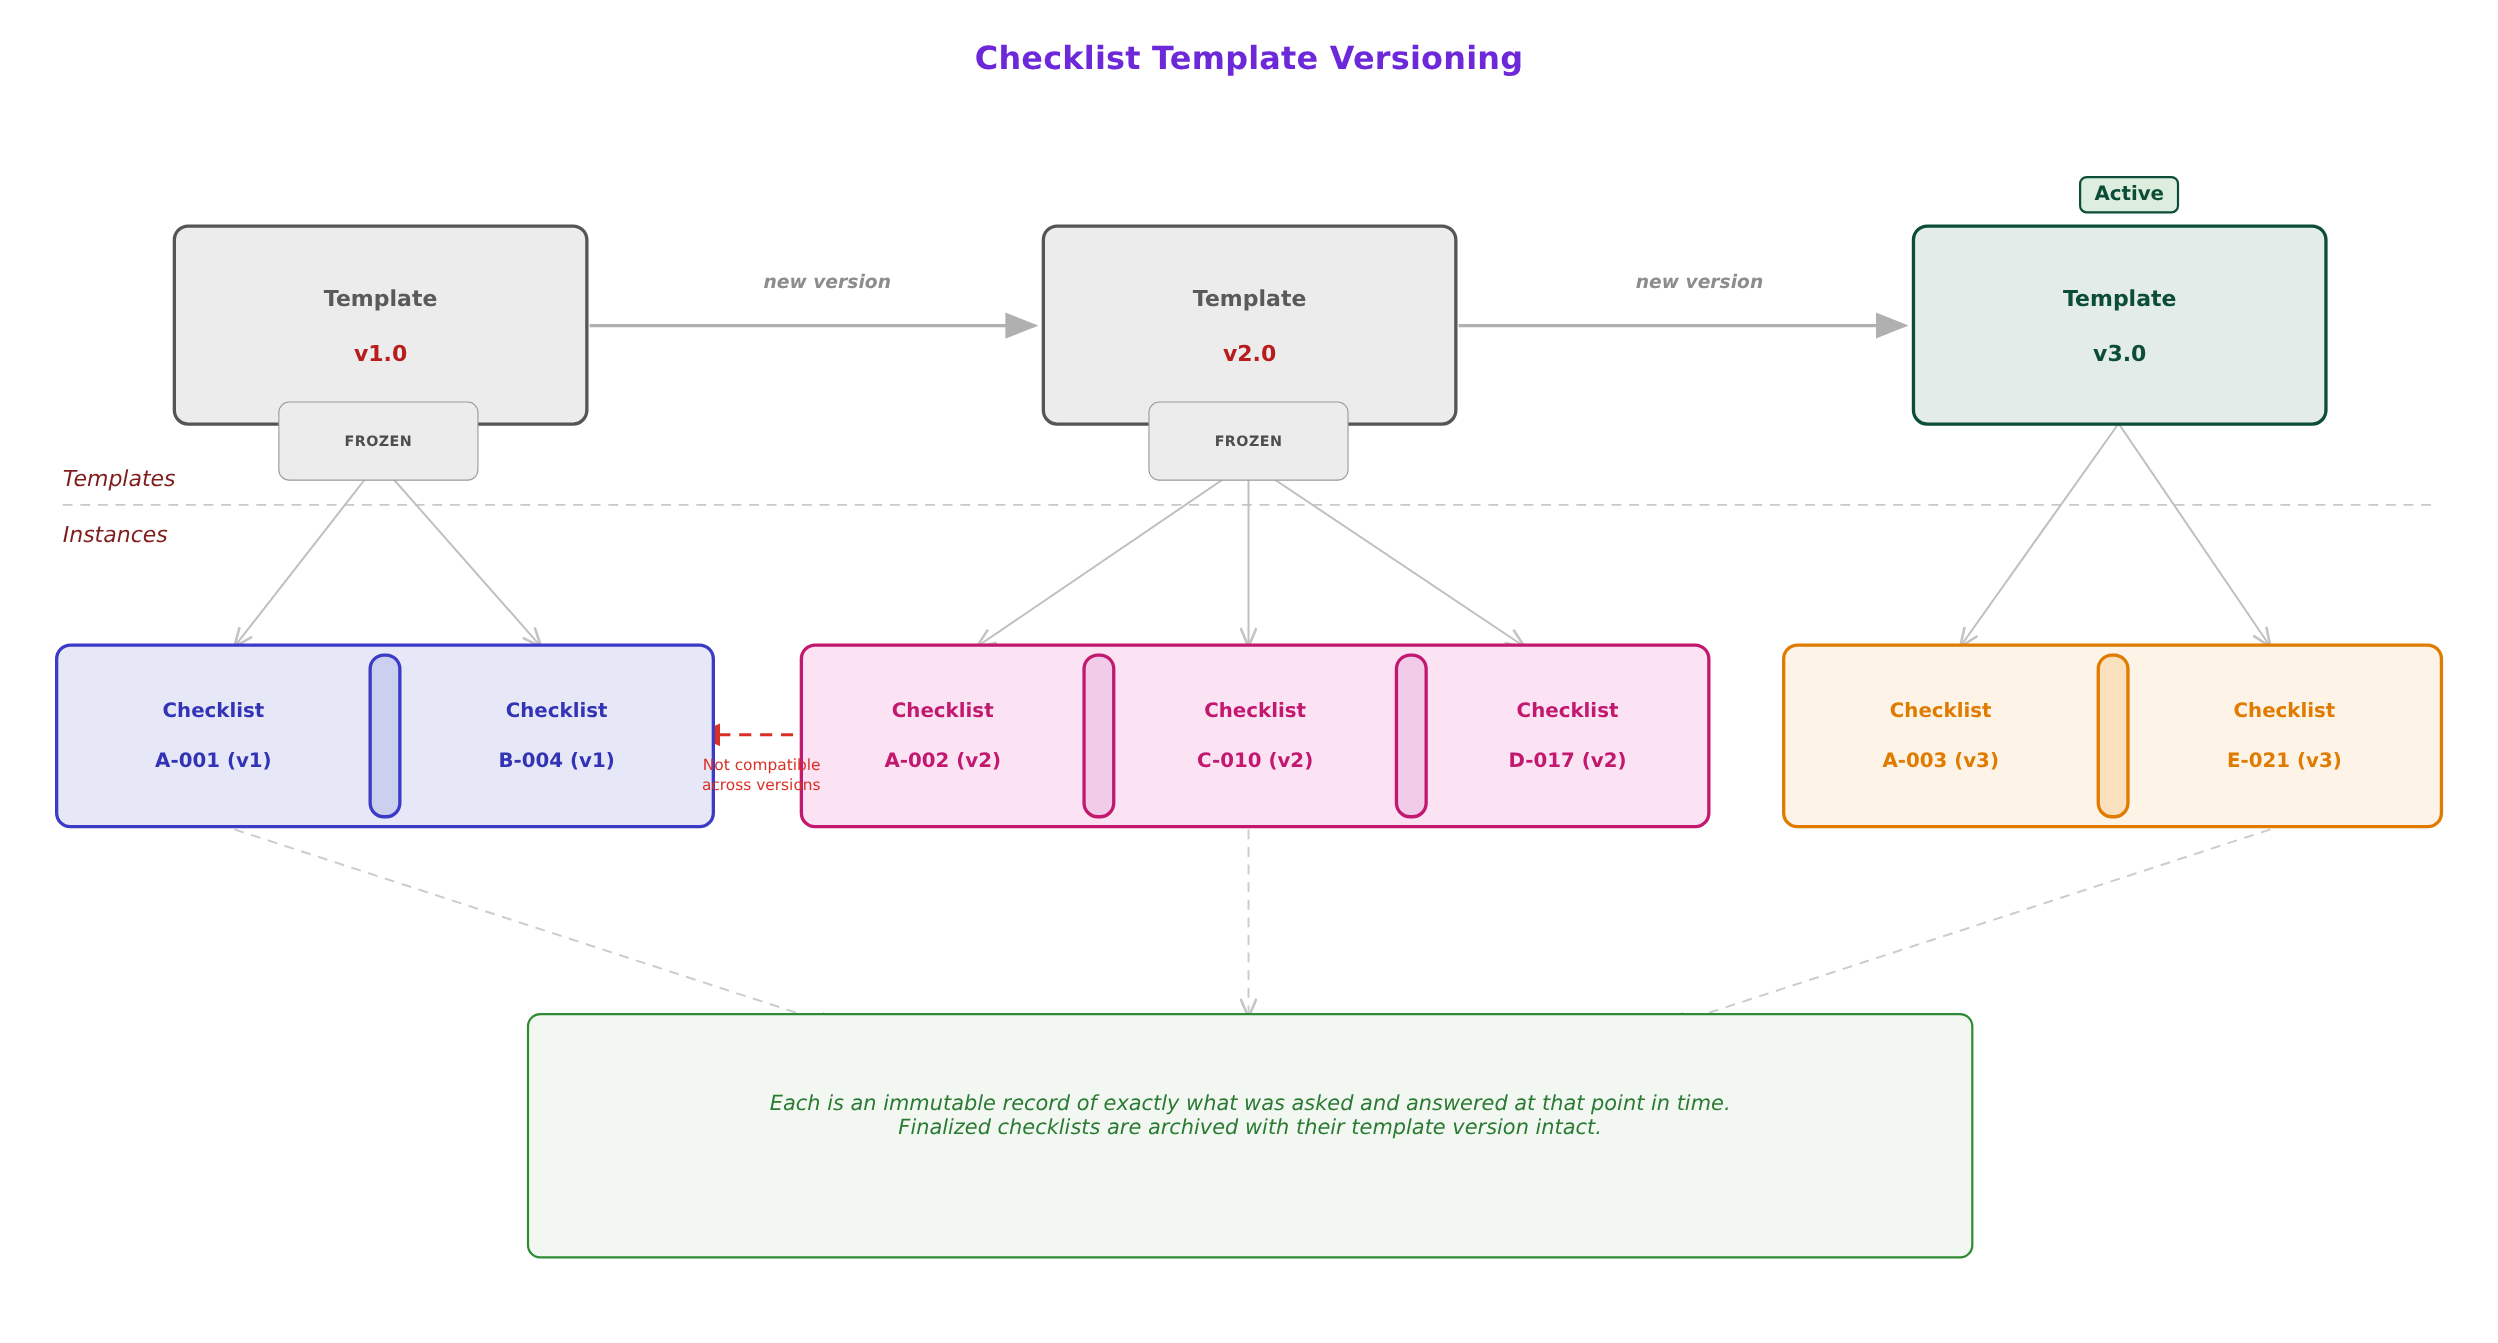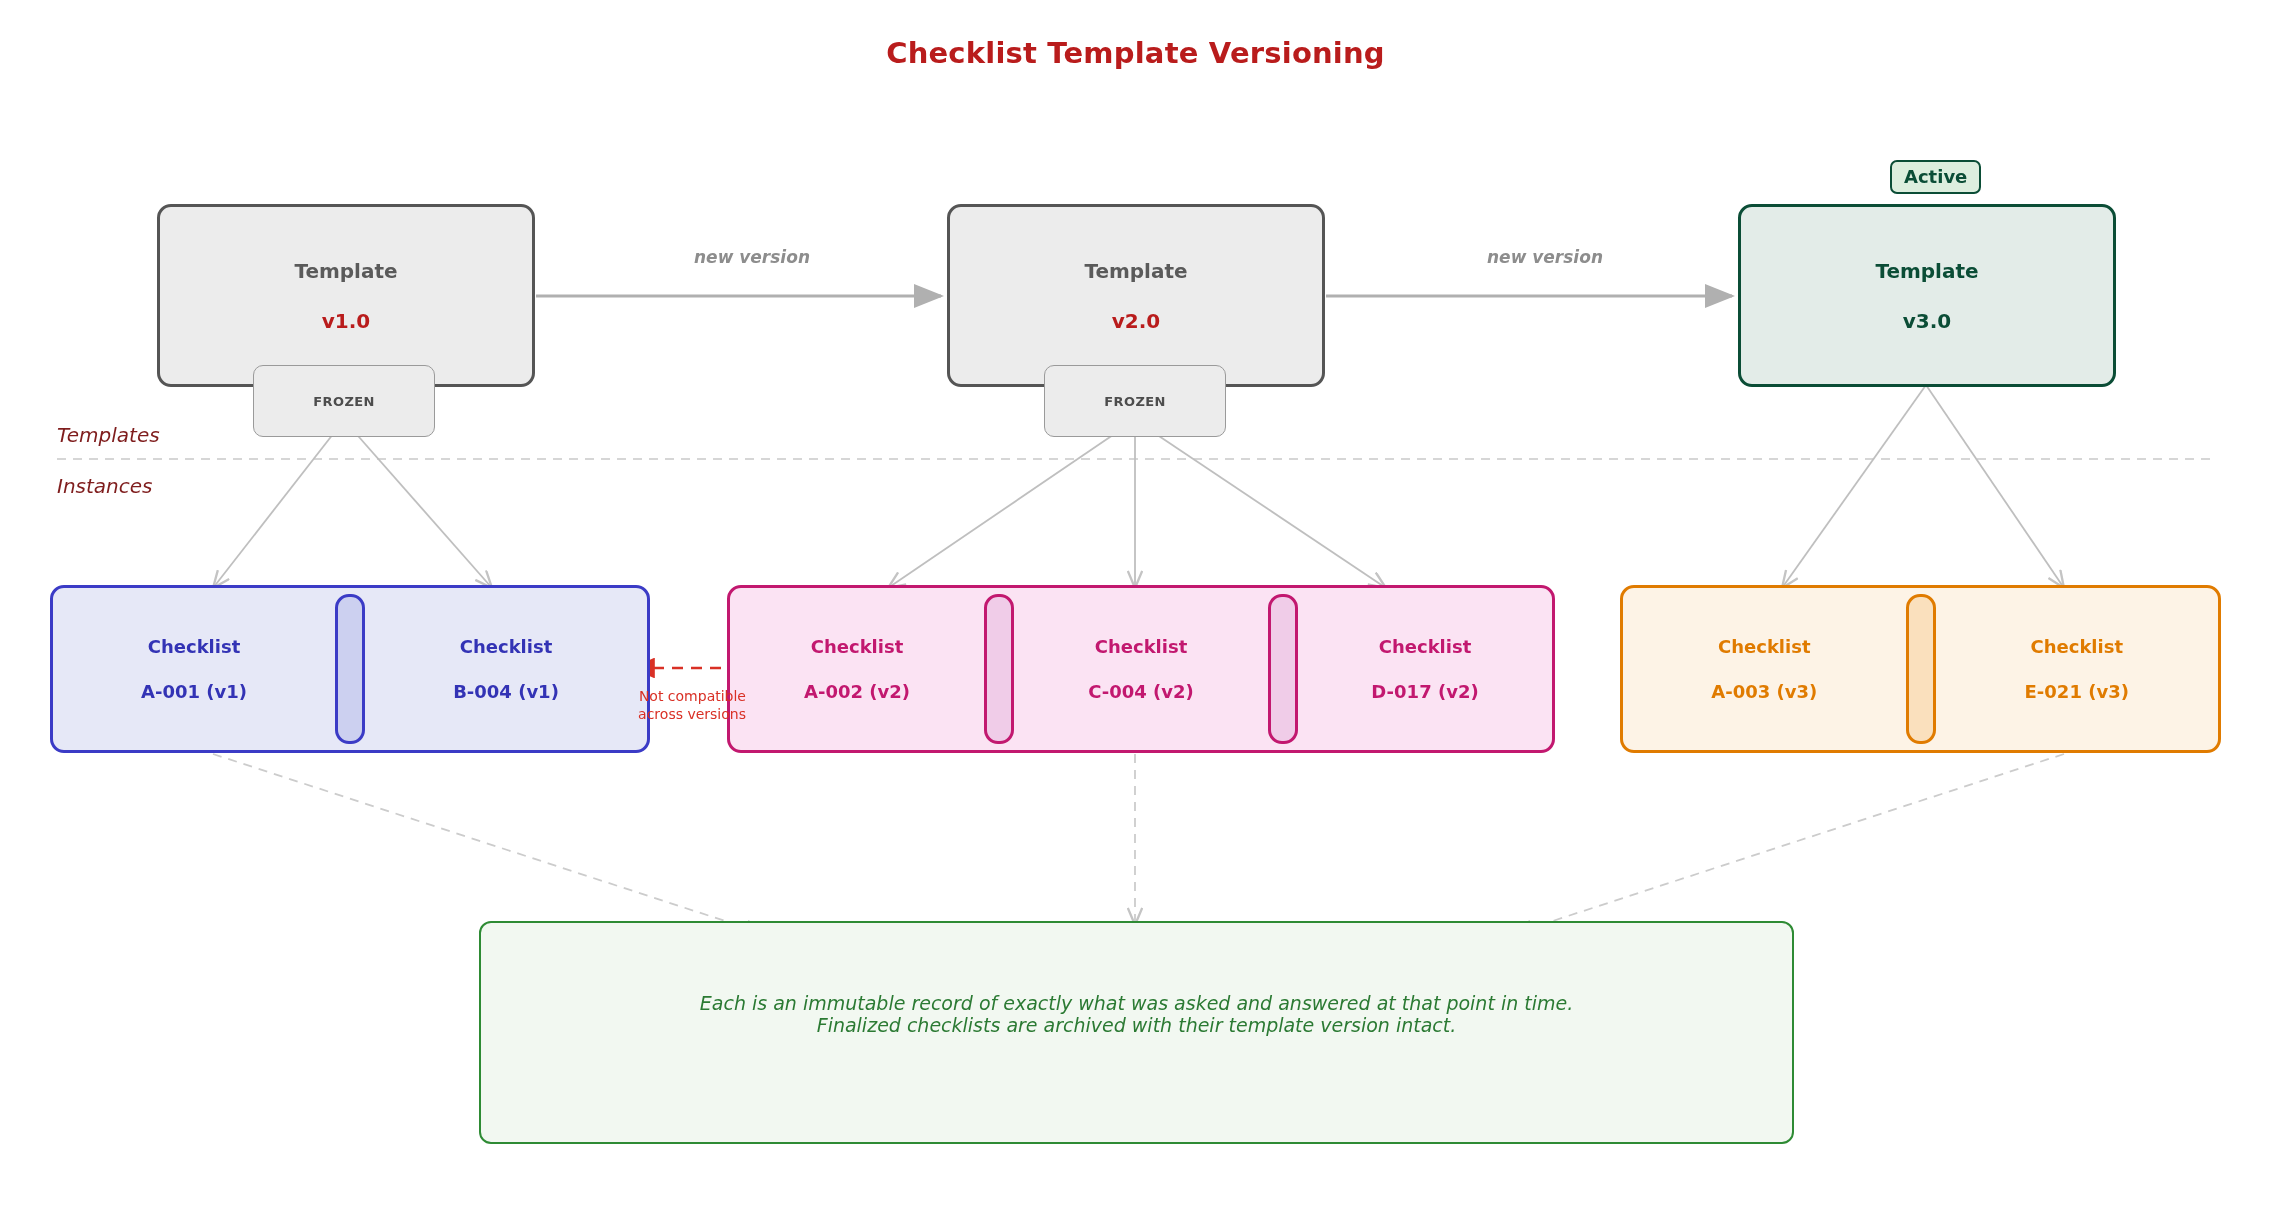--- a/index.html
+++ b/index.html
@@ -36,21 +36,21 @@
 
   
   .page-title {
     position: absolute;
     left: 0;
     top: 36px;
     width: 2271px;
     text-align: center;
     font-size: 29px;
     font-weight: bold;
-    color: #b91c1c;
+    color: #6d28d9;
     letter-spacing: 0.2px;
   }
 
   
   .lane-label {
     position: absolute;
     font-size: 20px;
     font-style: italic;
     color: #7f1d1d;
   }
@@ -325,21 +325,21 @@
     </div>
 
     <div class="group" id="grp-v2">
       <div class="card">
         <div class="c-kind">Checklist</div>
         <div class="c-id">A-002 (v2)</div>
       </div>
       <div class="divider"></div>
       <div class="card">
         <div class="c-kind">Checklist</div>
-        <div class="c-id">C-004 (v2)</div>
+        <div class="c-id">C-010 (v2)</div>
       </div>
       <div class="divider"></div>
       <div class="card">
         <div class="c-kind">Checklist</div>
         <div class="c-id">D-017 (v2)</div>
       </div>
     </div>
 
     <div class="group" id="grp-v3">
       <div class="card">

